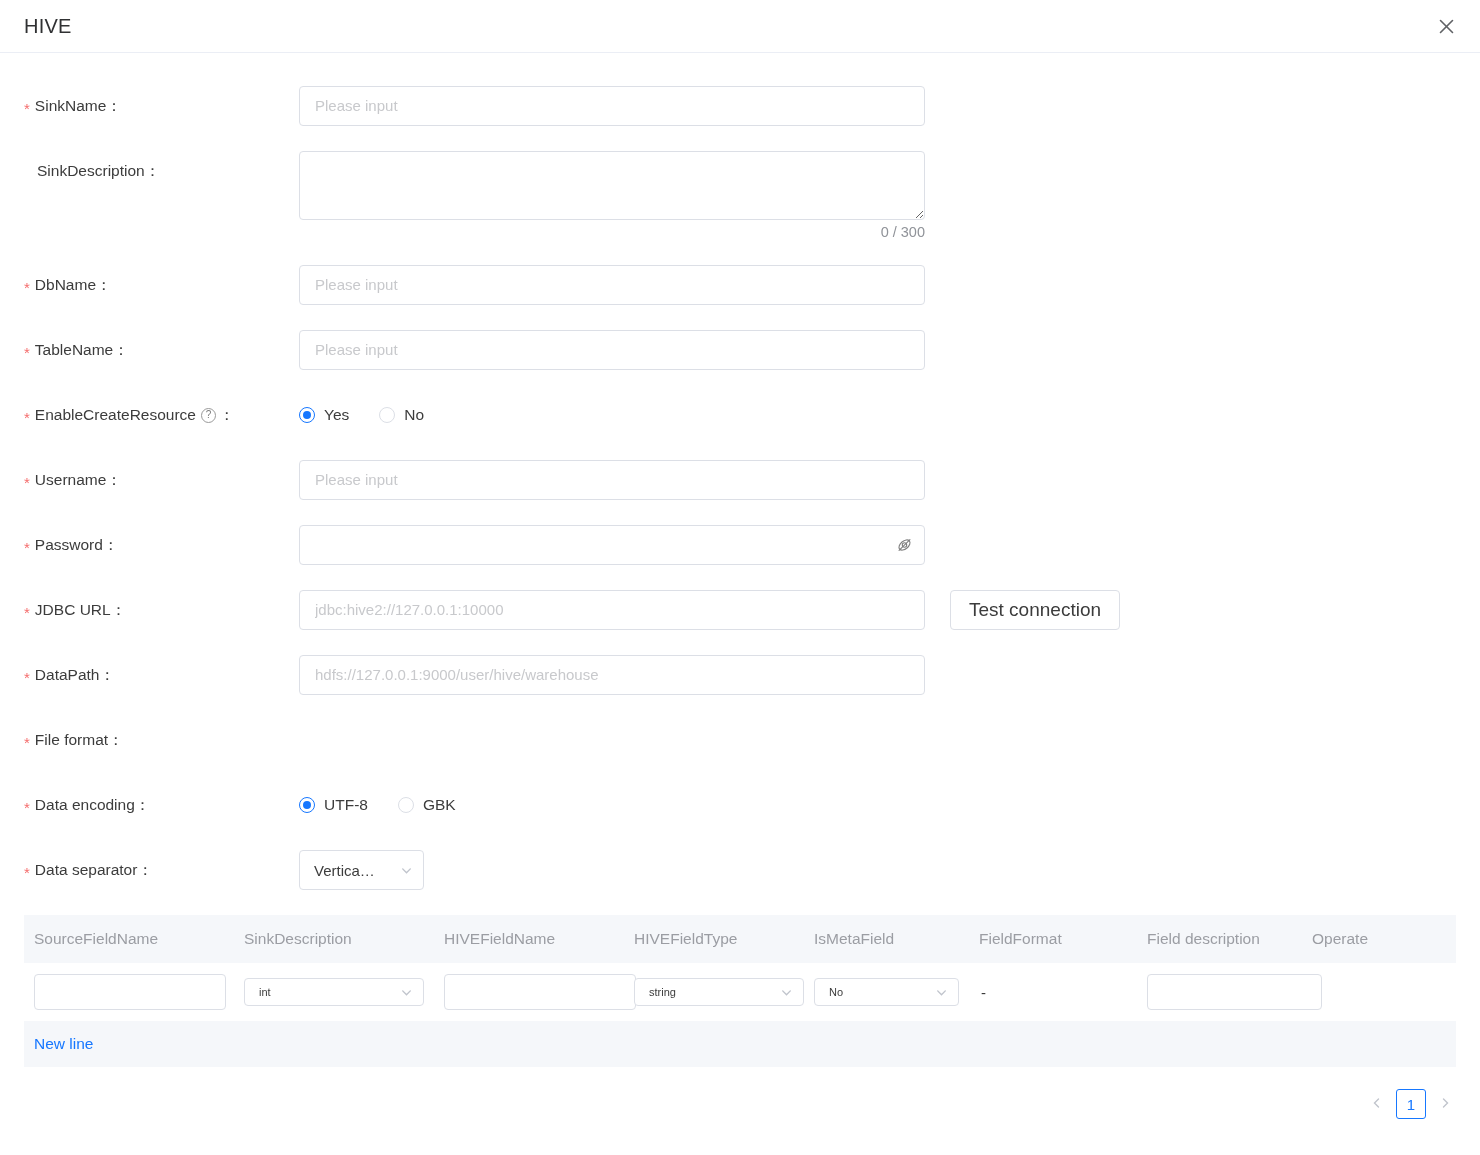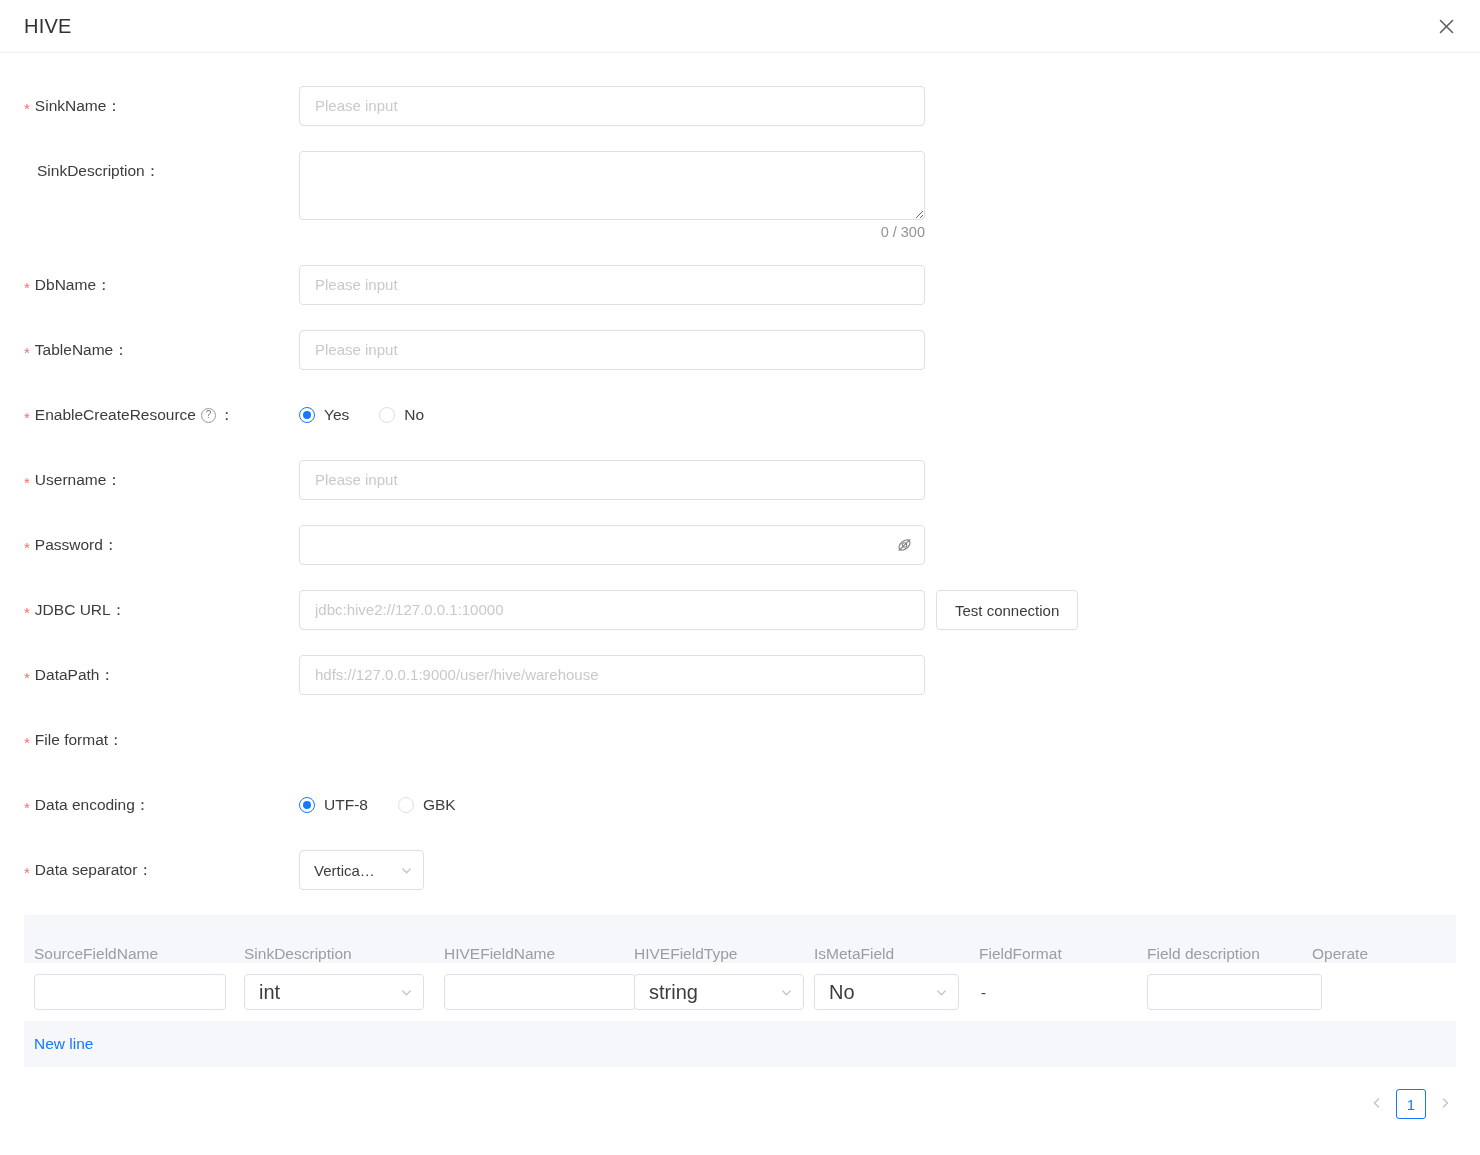--- a/index.html
+++ b/index.html
@@ -129,22 +129,22 @@
     transform: translateY(-50%);
     color: #808080;
     cursor: pointer;
     display: flex;
   }
 
   .inline-row { display: flex; align-items: center; }
   .btn {
     height: 40px;
     padding: 0 18px;
-    margin-left: 11px;
-    font-size: 15px;
+    margin-left: 25px;
+    font-size: 19px;
     font-family: "Liberation Sans", sans-serif;
     color: #3c3c3c;
     background: #fff;
     border: 1px solid #dcdfe6;
     border-radius: 4px;
     cursor: pointer;
     white-space: nowrap;
   }
 
   
@@ -206,21 +206,21 @@
   .sep-select { width: 125px; }
 
   
   .table-wrap {
     margin: 8px 24px 0 24px;
     width: 1432px;
   }
   .thead {
     background: #f5f7fa;
     display: flex;
-    align-items: flex-end;
+    align-items: center;
     height: 48px;
   }
   .th {
     font-size: 15.5px;
     color: #9b9da3;
     padding-left: 10px;
     white-space: nowrap;
   }
   .tbody-row {
     background: #ffffff;
@@ -250,22 +250,22 @@
     padding: 0 10px;
     font-size: 15px;
     font-family: "Liberation Sans", sans-serif;
     color: #3c3c3c;
     outline: none;
     background: #fff;
   }
   .cell-input.narrow { width: 175px; }
   .cell-select {
     width: 180px;
-    height: 36px;
-    font-size: 20px;
+    height: 28px;
+    font-size: 11px;
   }
   .cell-select.sm { width: 145px; }
   .dash { font-size: 15px; color: #3c3c3c; padding-left: 2px; }
 
   .newline-row {
     background: #f5f7fa;
     height: 46px;
     display: flex;
     align-items: center;
     padding-left: 10px;

